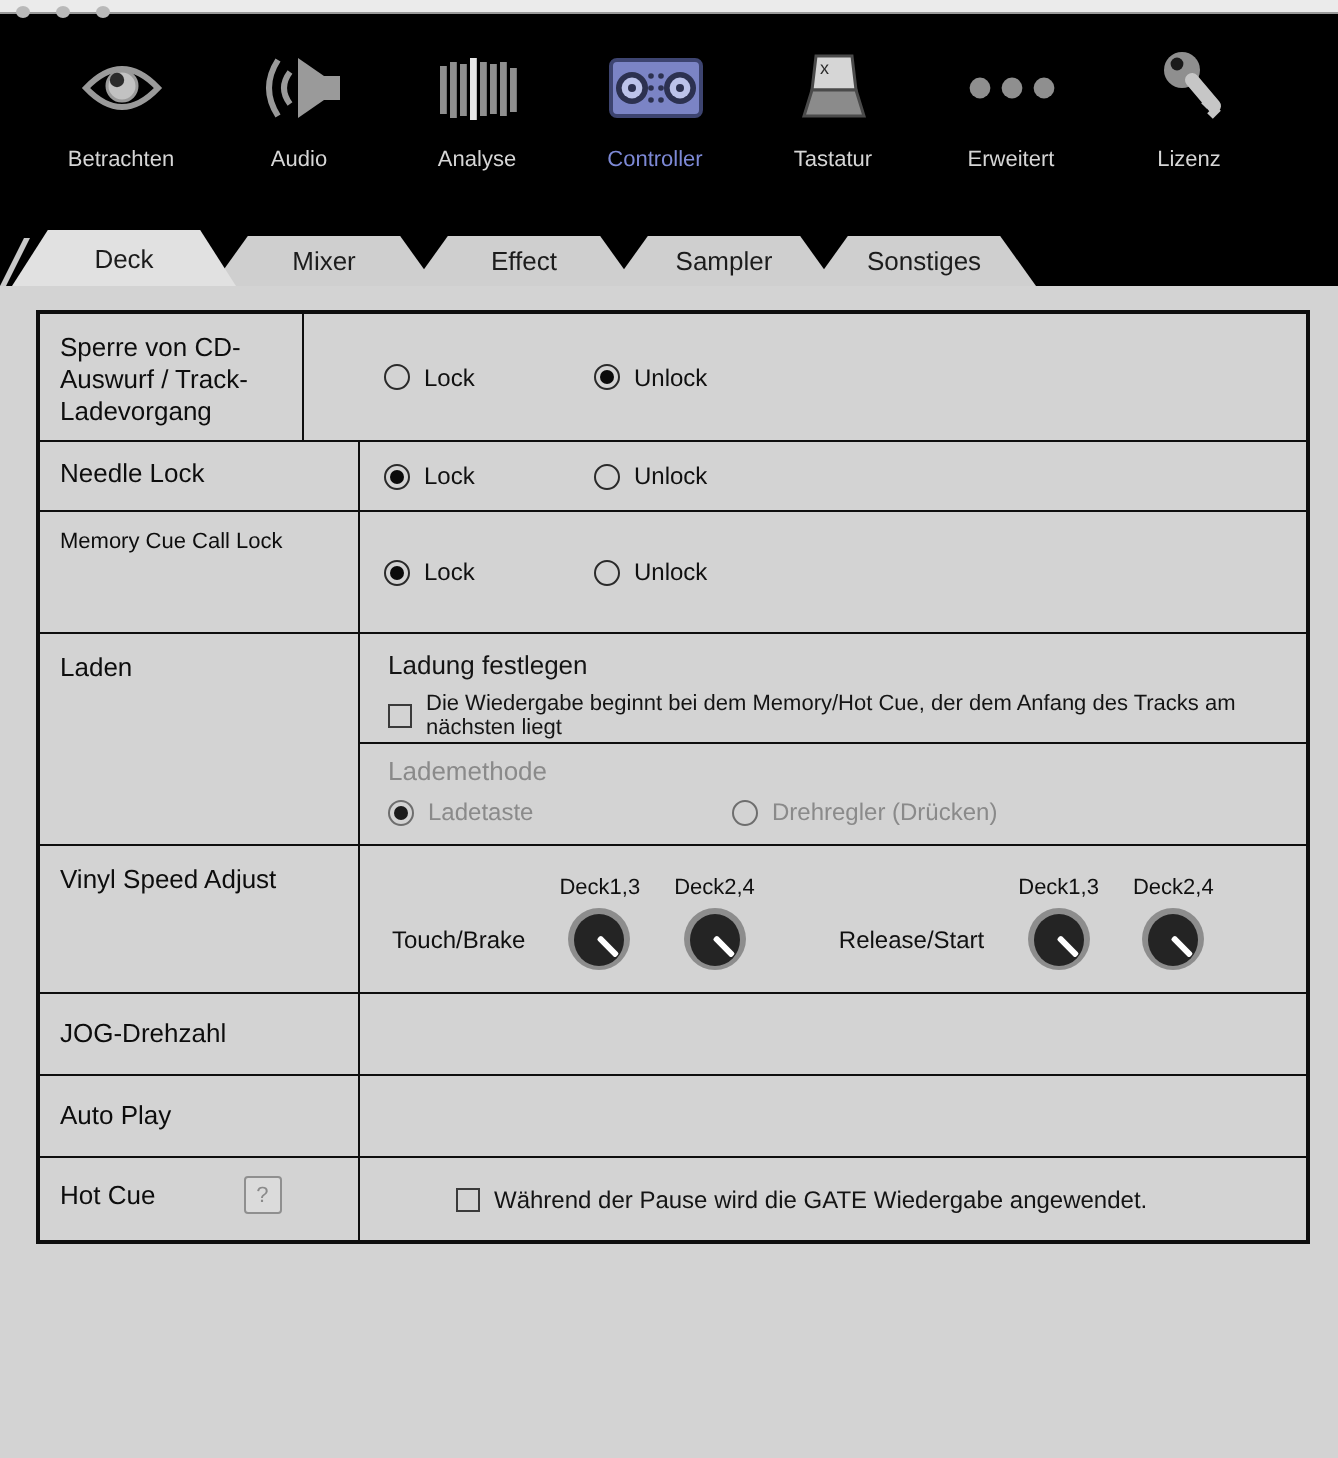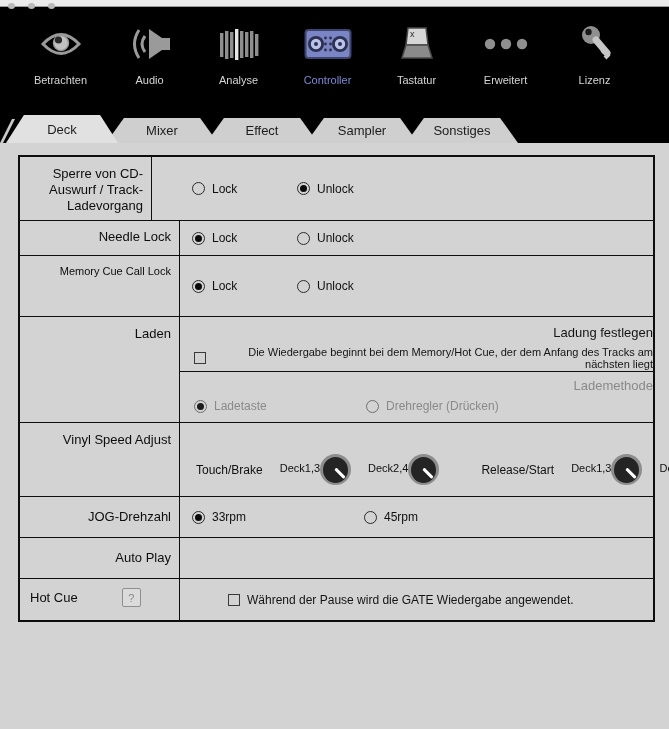--- a/index.html
+++ b/index.html
@@ -24,21 +24,21 @@
   .tab{height:25px;width:112px;margin-right:-12px;background:#cfcfcf;
     clip-path:polygon(16% 0,84% 0,100% 100%,0 100%);
     display:flex;align-items:center;justify-content:center;
     font-size:13px;color:#1c1c1c;filter:drop-shadow(0 0 1px #555);position:relative;}
   .tab.active{height:28px;background:#e1e1e1;z-index:9;}
   .tab.z4{z-index:4}.tab.z3{z-index:3}.tab.z2{z-index:2}.tab.z1{z-index:1}
   .tab-edge{position:absolute;left:0;bottom:0;width:16px;height:24px;
     clip-path:polygon(12px 0,15px 0,3px 100%,0 100%);background:#c9c9c9;}
   
   .panel{flex:1;background:#d3d3d3;padding:12px 14px 0 18px;}
-  .settings-table{width:637px;border:2px solid #0e0e0e;box-sizing:border-box;text-align:right;}
+  .settings-table{width:637px;border:2px solid #0e0e0e;box-sizing:border-box;}
   .s-row{display:grid;grid-template-columns:160px 1fr;border-top:1px solid #0e0e0e;}
   .s-row:first-child{border-top:none;}
   .s-label{border-right:1px solid #0e0e0e;padding:9px 8px 4px 10px;font-size:13px;color:#0d0d0d;box-sizing:border-box;display:block;}
   .s-content{display:flex;align-items:center;padding-left:12px;box-sizing:border-box;}
   .opt{display:flex;align-items:center;gap:7px;font-size:12px;color:#101010;}
   .opt.w1{width:105px;}
   .opt.w2{width:172px;}
   .radio{width:13px;height:13px;border:1.5px solid #2a2a2a;border-radius:50%;box-sizing:border-box;
     display:flex;align-items:center;justify-content:center;flex:none;background:transparent;}
   .radio .dot{width:7px;height:7px;border-radius:50%;background:#0a0a0a;display:none;}
@@ -52,21 +52,21 @@
   .cb-line .cb-text{font-size:11px;color:#141414;}
   .laden-sub{height:51px;border-top:1px solid #0e0e0e;padding:6px 0 0 14px;box-sizing:border-box;}
   .laden-sub .sub-heading{font-size:13px;color:#8a8a8a;}
   .laden-sub .sub-opts{display:flex;margin-top:6px;}
   .disabled .opt{color:#8a8a8a;}
   .disabled .radio{border-color:#6e6e6e;}
   .disabled .radio .dot{background:#1c1c1c;}
   
   .vinyl-content{display:flex;align-items:flex-end;padding-left:16px;padding-bottom:11px;}
   .grp-label{font-size:12px;color:#101010;margin-bottom:8px;}
-  .knob-block{display:flex;flex-direction:row;align-items:center;margin-left:17px;}
+  .knob-block{display:flex;flex-direction:column;align-items:center;margin-left:17px;}
   .knob-label{font-size:11px;color:#101010;margin-bottom:4px;}
   .knob{width:31px;height:31px;border-radius:50%;background:#8d8d8d;position:relative;}
   .knob::after{content:"";position:absolute;left:3px;top:3px;right:3px;bottom:2px;border-radius:50%;background:#242424;z-index:0;}
   .knob .ptr{position:absolute;left:14px;top:15px;width:2.5px;height:13px;background:#fff;
     transform-origin:1px 0;transform:rotate(-45deg);z-index:1;border-radius:1px;}
   .grp2{margin-left:42px;}
   
   .hc-label-cell{display:flex;align-items:center;gap:0;padding-top:0;}
   .help-btn{width:17px;height:17px;border:1px solid #8f8f8f;border-radius:2px;color:#8a8a8a;
     font-size:11px;display:flex;align-items:center;justify-content:center;margin-left:44px;background:rgba(255,255,255,0.18);}
@@ -301,32 +301,20 @@
           <span class="knob-label">Deck2,4</span>
           <div class="knob">
               <div class="ptr"></div>
             </div>
         </div>
       </div>
     </div>
 
     <div class="s-row r6">
       <div class="s-label" style="padding-top:12px">JOG-Drehzahl</div>
-      <div class="s-content">
-        <div class="opt w2">
-          <span class="radio on">
-              <span class="dot"></span>
-            </span>
-          <span>33rpm</span>
-        </div>
-        <div class="opt">
-          <span class="radio"></span>
-          <span>45rpm</span>
-        </div>
-      </div>
     </div>
 
     <div class="s-row r7">
       <div class="s-label" style="padding-top:12px">Auto Play</div>
     </div>
 
     <div class="s-row r8">
       <div class="s-label hc-label-cell">
         <span>Hot Cue</span>
         <span class="help-btn">?</span>

